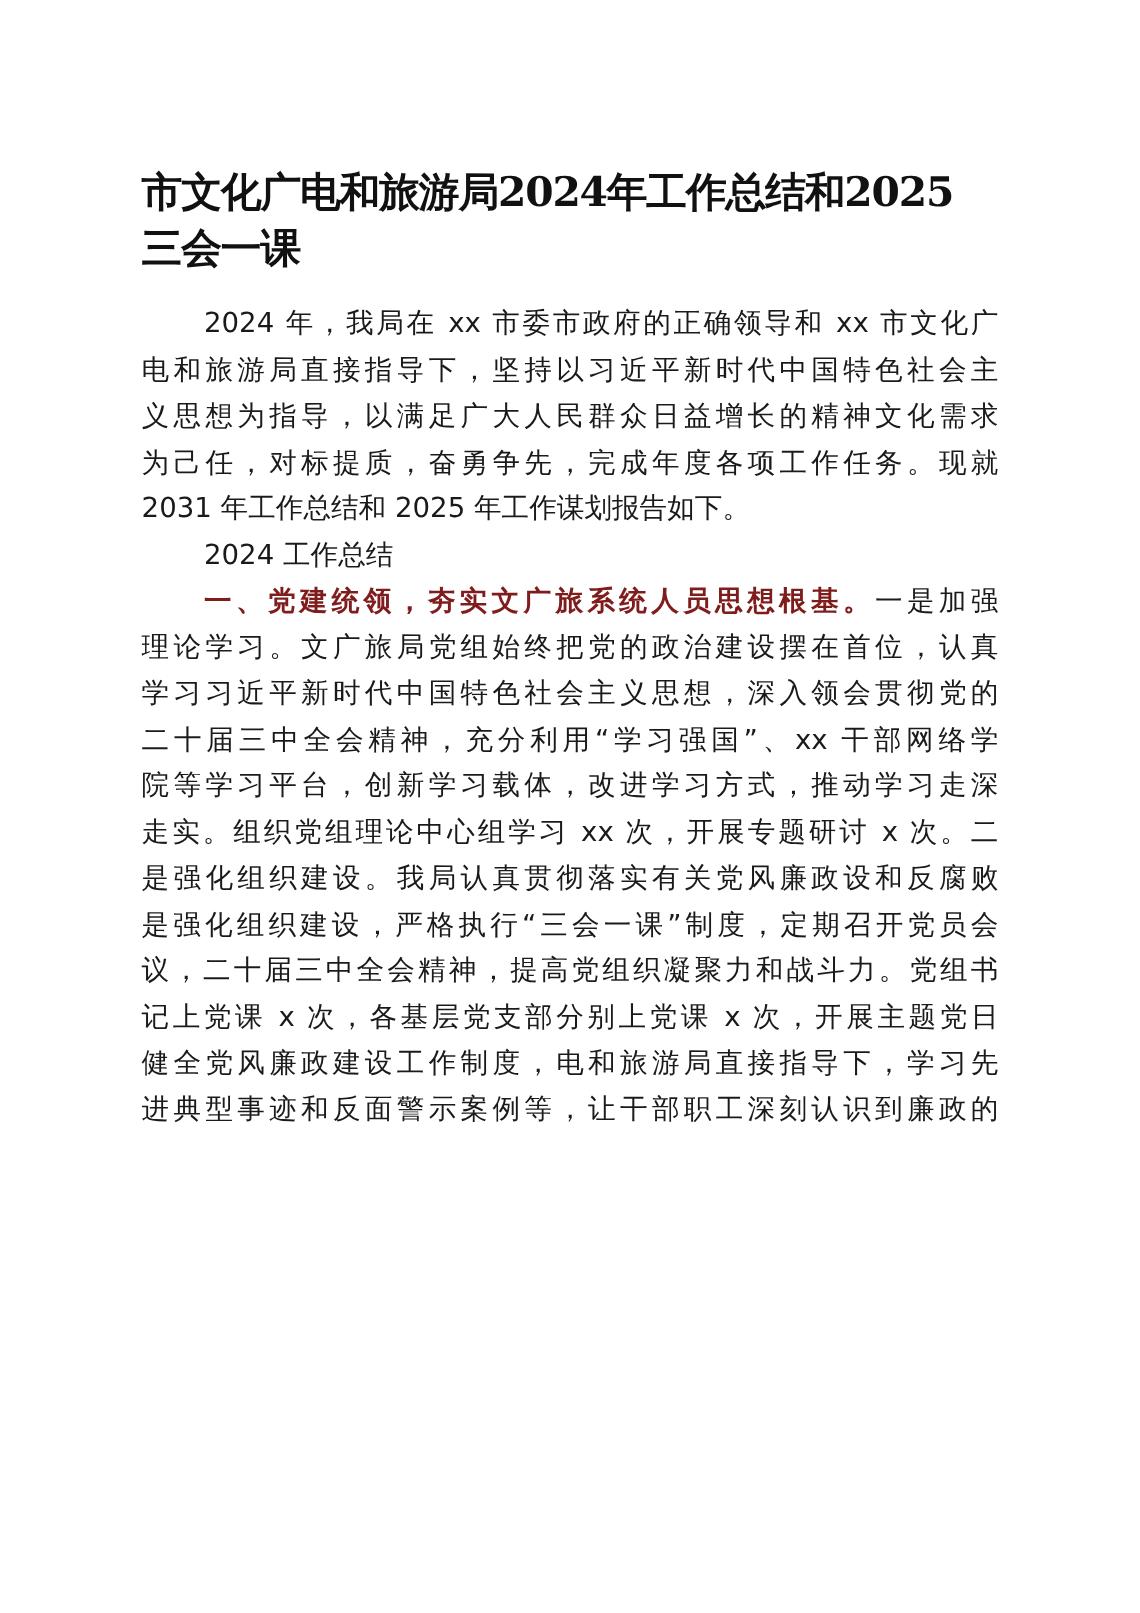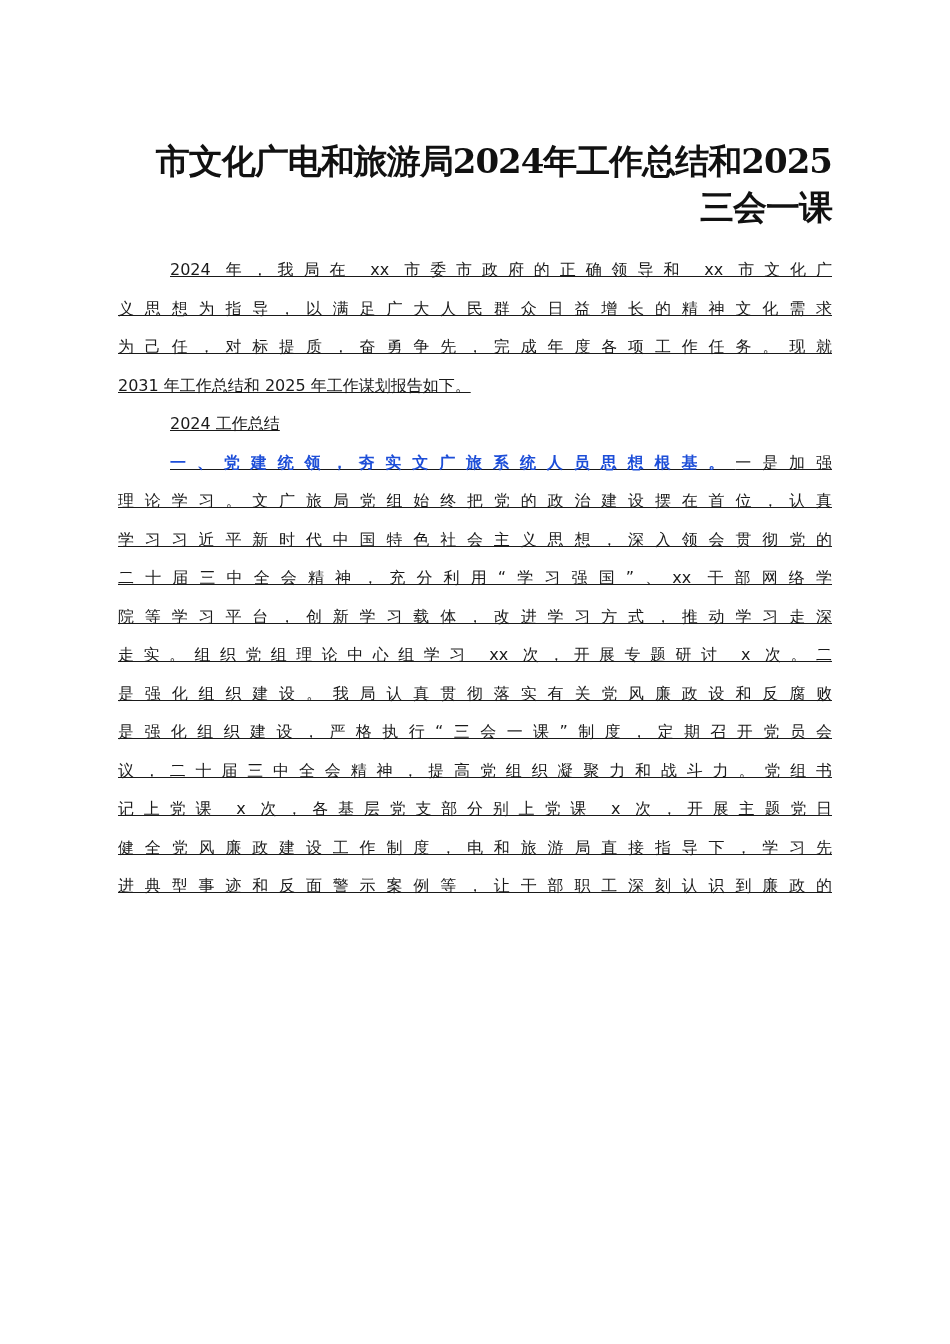--- a/index.html
+++ b/index.html
@@ -19,72 +19,72 @@
       position: absolute;
       left: 118px;
       top: 0;
       width: 714px;
     }
     .title {
       position: absolute;
       top: 138px;
       left: 0;
       width: 714px;
-      text-align: right;
+      text-align: left;
       font-family: "DejaVu Serif", "Liberation Serif", serif;
       font-weight: bold;
       font-size: 34px;
       line-height: 46px;
       letter-spacing: -1px;
       margin: 0;
       color: #111;
     }
     .body {
       position: absolute;
       top: 251px;
       left: 0;
       width: 714px;
     }
     .line {
       display: block;
       height: 38.5px;
       line-height: 38.5px;
-      font-size: 16px;
+      font-size: 23px;
       white-space: nowrap;
       text-align: justify;
       text-align-last: justify;
       font-family: "DejaVu Sans", "Liberation Sans", sans-serif;
       font-weight: normal;
       color: #1a1a1a;
-      text-decoration: underline;
     }
     .line.indent {
       padding-left: 52px;
     }
     .line.last {
       text-align-last: left;
     }
     .heading-bold {
       font-weight: bold;
-      color: #1d4ed8;
+      color: #7f1d1d;
     }
   </style>
 </head>
 <body>
 
 <div class="page">
   <div class="title">
     <div>市文化广电和旅游局2024年工作总结和2025</div>
     <div>三会一课</div>
   </div>
 
   <div class="body">
 
     <div>
       <span class="line indent">2024 年，我局在 xx 市委市政府的正确领导和 xx 市文化广</span>
+      <span class="line">电和旅游局直接指导下，坚持以习近平新时代中国特色社会主</span>
       <span class="line">义思想为指导，以满足广大人民群众日益增长的精神文化需求</span>
       <span class="line">为己任，对标提质，奋勇争先，完成年度各项工作任务。现就</span>
       <span class="line last">2031 年工作总结和 2025 年工作谋划报告如下。</span>
     </div>
 
     <span class="line indent last">2024 工作总结</span>
 
     <div>
       <span class="line indent"><span class="heading-bold">一、党建统领，夯实文广旅系统人员思想根基。</span><span>一是加强</span></span>
       <span class="line">理论学习。文广旅局党组始终把党的政治建设摆在首位，认真</span>

